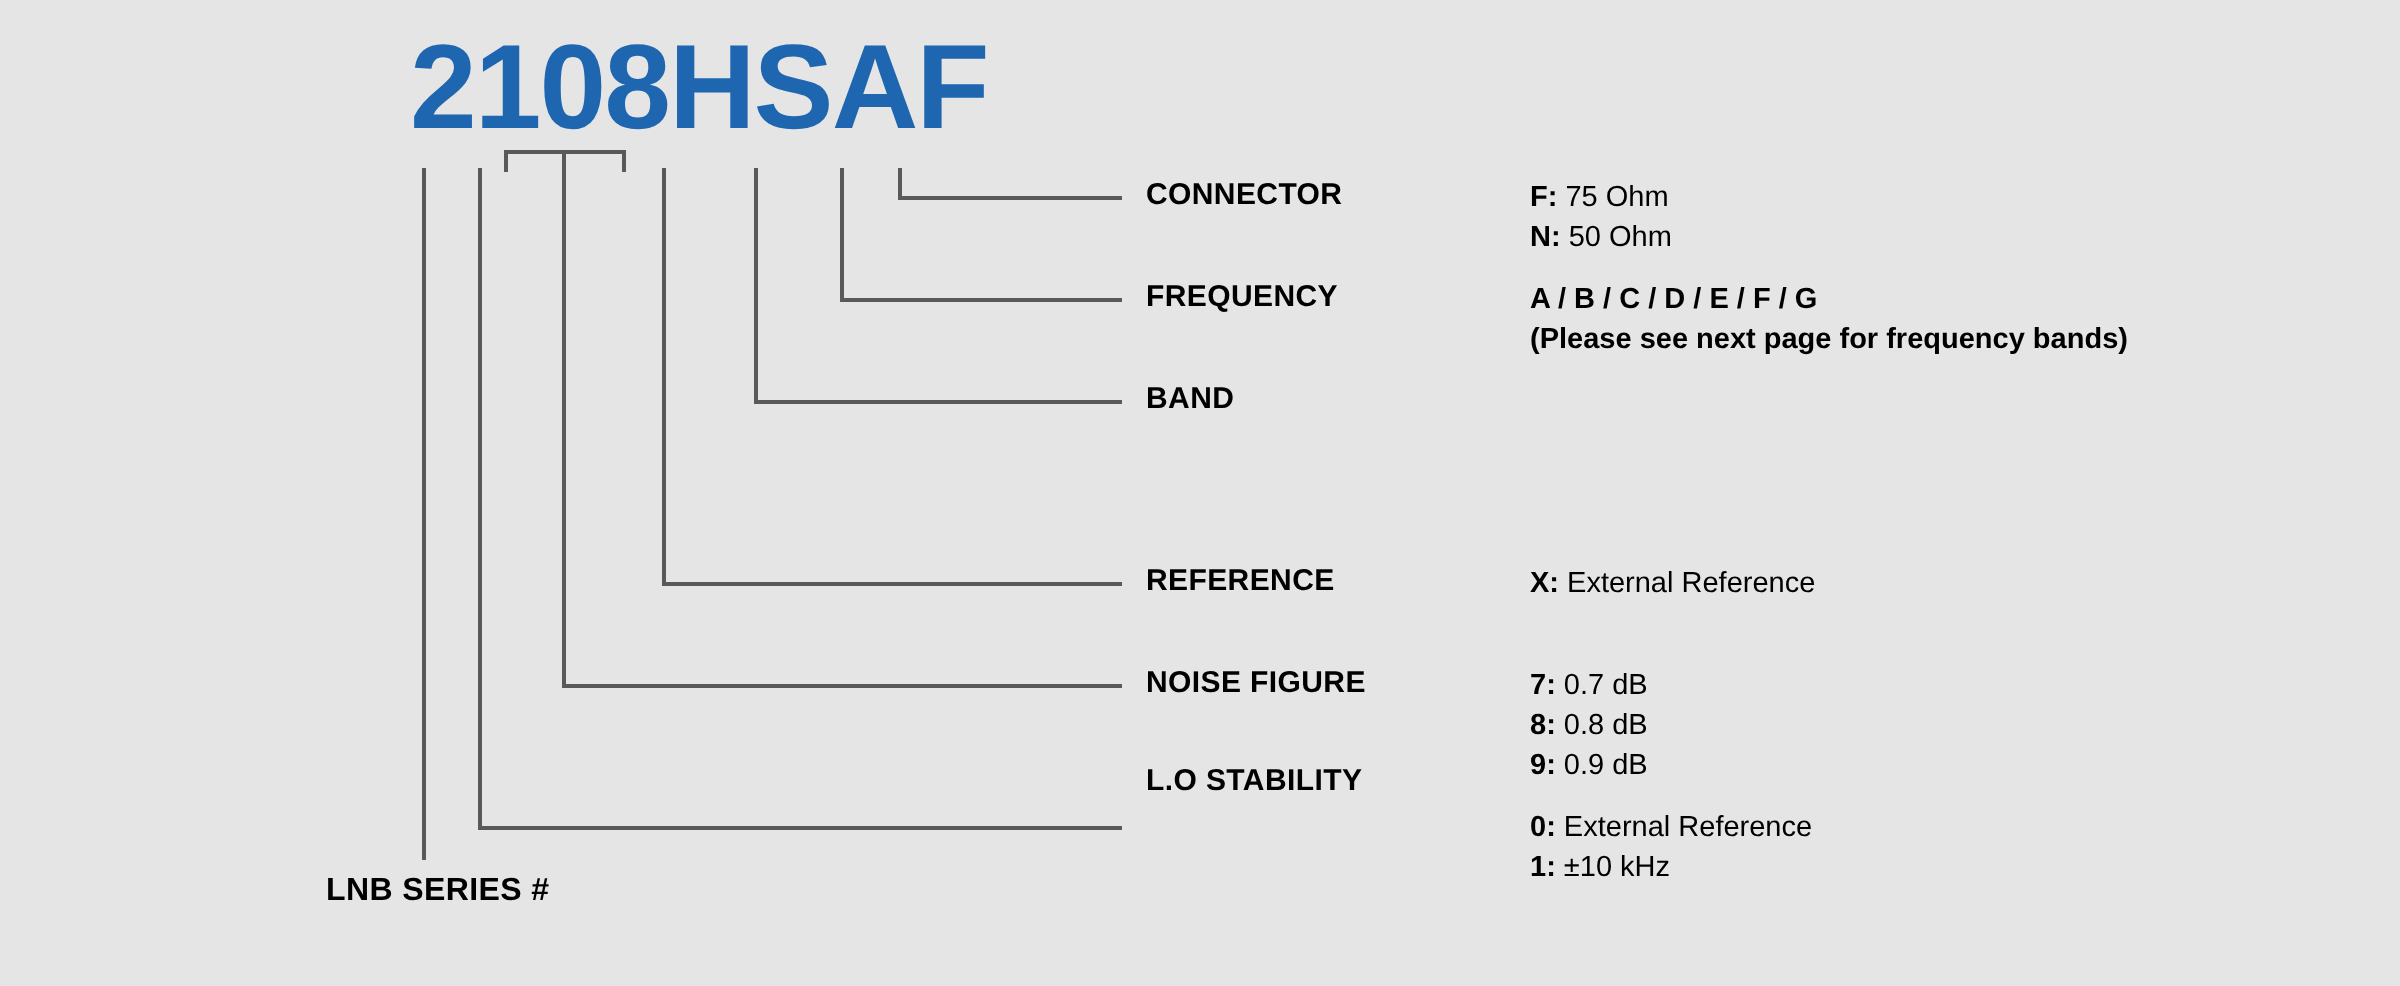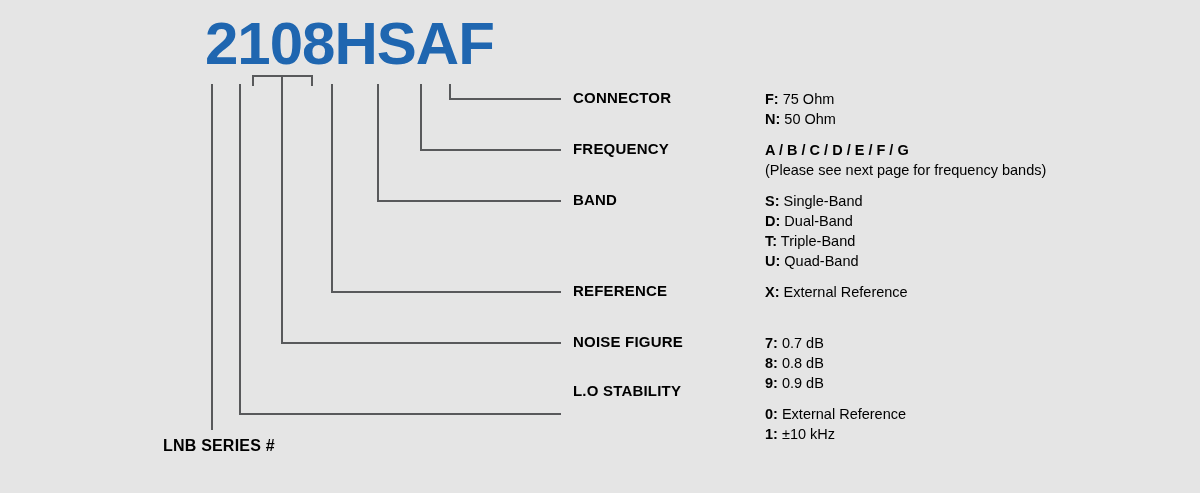--- a/index.html
+++ b/index.html
@@ -63,20 +63,21 @@
   .desc-line {
     line-height: 20px;
     white-space: nowrap;
   }
   .desc-key {
     font-weight: bold;
   }
   .desc-note {
     line-height: 20px;
     white-space: nowrap;
+    font-weight: bold;
   }
 
   
   #series-label {
     position: absolute;
     left: 163px;
     top: 437px;
     font-size: 16px;
     font-weight: bold;
     letter-spacing: 0.2px;
@@ -124,26 +125,20 @@
   <div class="row-label" style="top:382px;text-align:right;">L.O STABILITY</div>
 
   <div class="row-desc" style="top:89px;">
       <div class="desc-line"><span class="desc-key">F:</span><span> 75 Ohm</span></div>
       <div class="desc-line"><span class="desc-key">N:</span><span> 50 Ohm</span></div>
     </div>
   <div class="row-desc" style="top:140px;">
       <div class="desc-line"><span class="desc-key">A / B / C / D / E / F / G</span></div>
       <div class="desc-note">(Please see next page for frequency bands)</div>
     </div>
-  <div class="row-desc" style="top:191px;">
-      <div class="desc-line"><span class="desc-key">S:</span><span> Single-Band</span></div>
-      <div class="desc-line"><span class="desc-key">D:</span><span> Dual-Band</span></div>
-      <div class="desc-line"><span class="desc-key">T:</span><span> Triple-Band</span></div>
-      <div class="desc-line"><span class="desc-key">U:</span><span> Quad-Band</span></div>
-    </div>
   <div class="row-desc" style="top:282px;">
       <div class="desc-line"><span class="desc-key">X:</span><span> External Reference</span></div>
     </div>
   <div class="row-desc" style="top:333px;">
       <div class="desc-line"><span class="desc-key">7:</span><span> 0.7 dB</span></div>
       <div class="desc-line"><span class="desc-key">8:</span><span> 0.8 dB</span></div>
       <div class="desc-line"><span class="desc-key">9:</span><span> 0.9 dB</span></div>
     </div>
   <div class="row-desc" style="top:404px;">
       <div class="desc-line"><span class="desc-key">0:</span><span> External Reference</span></div>

